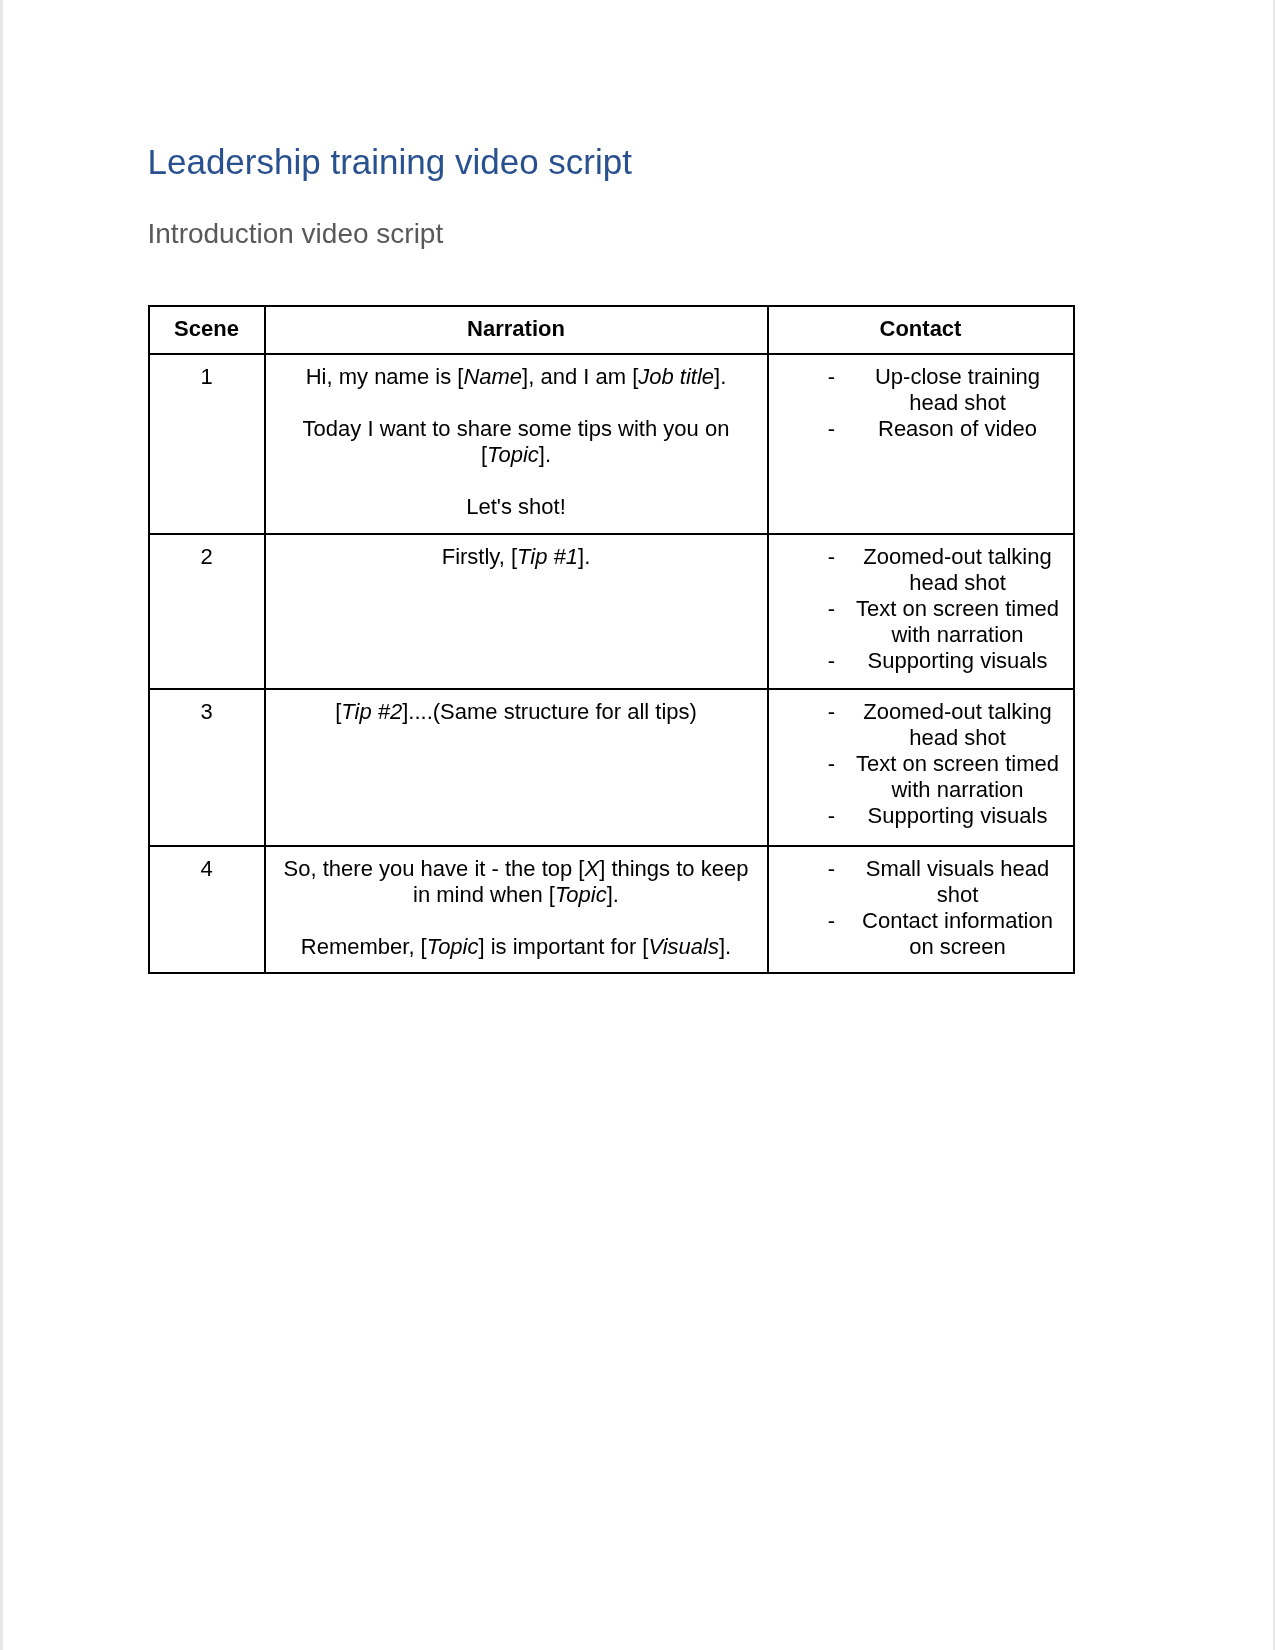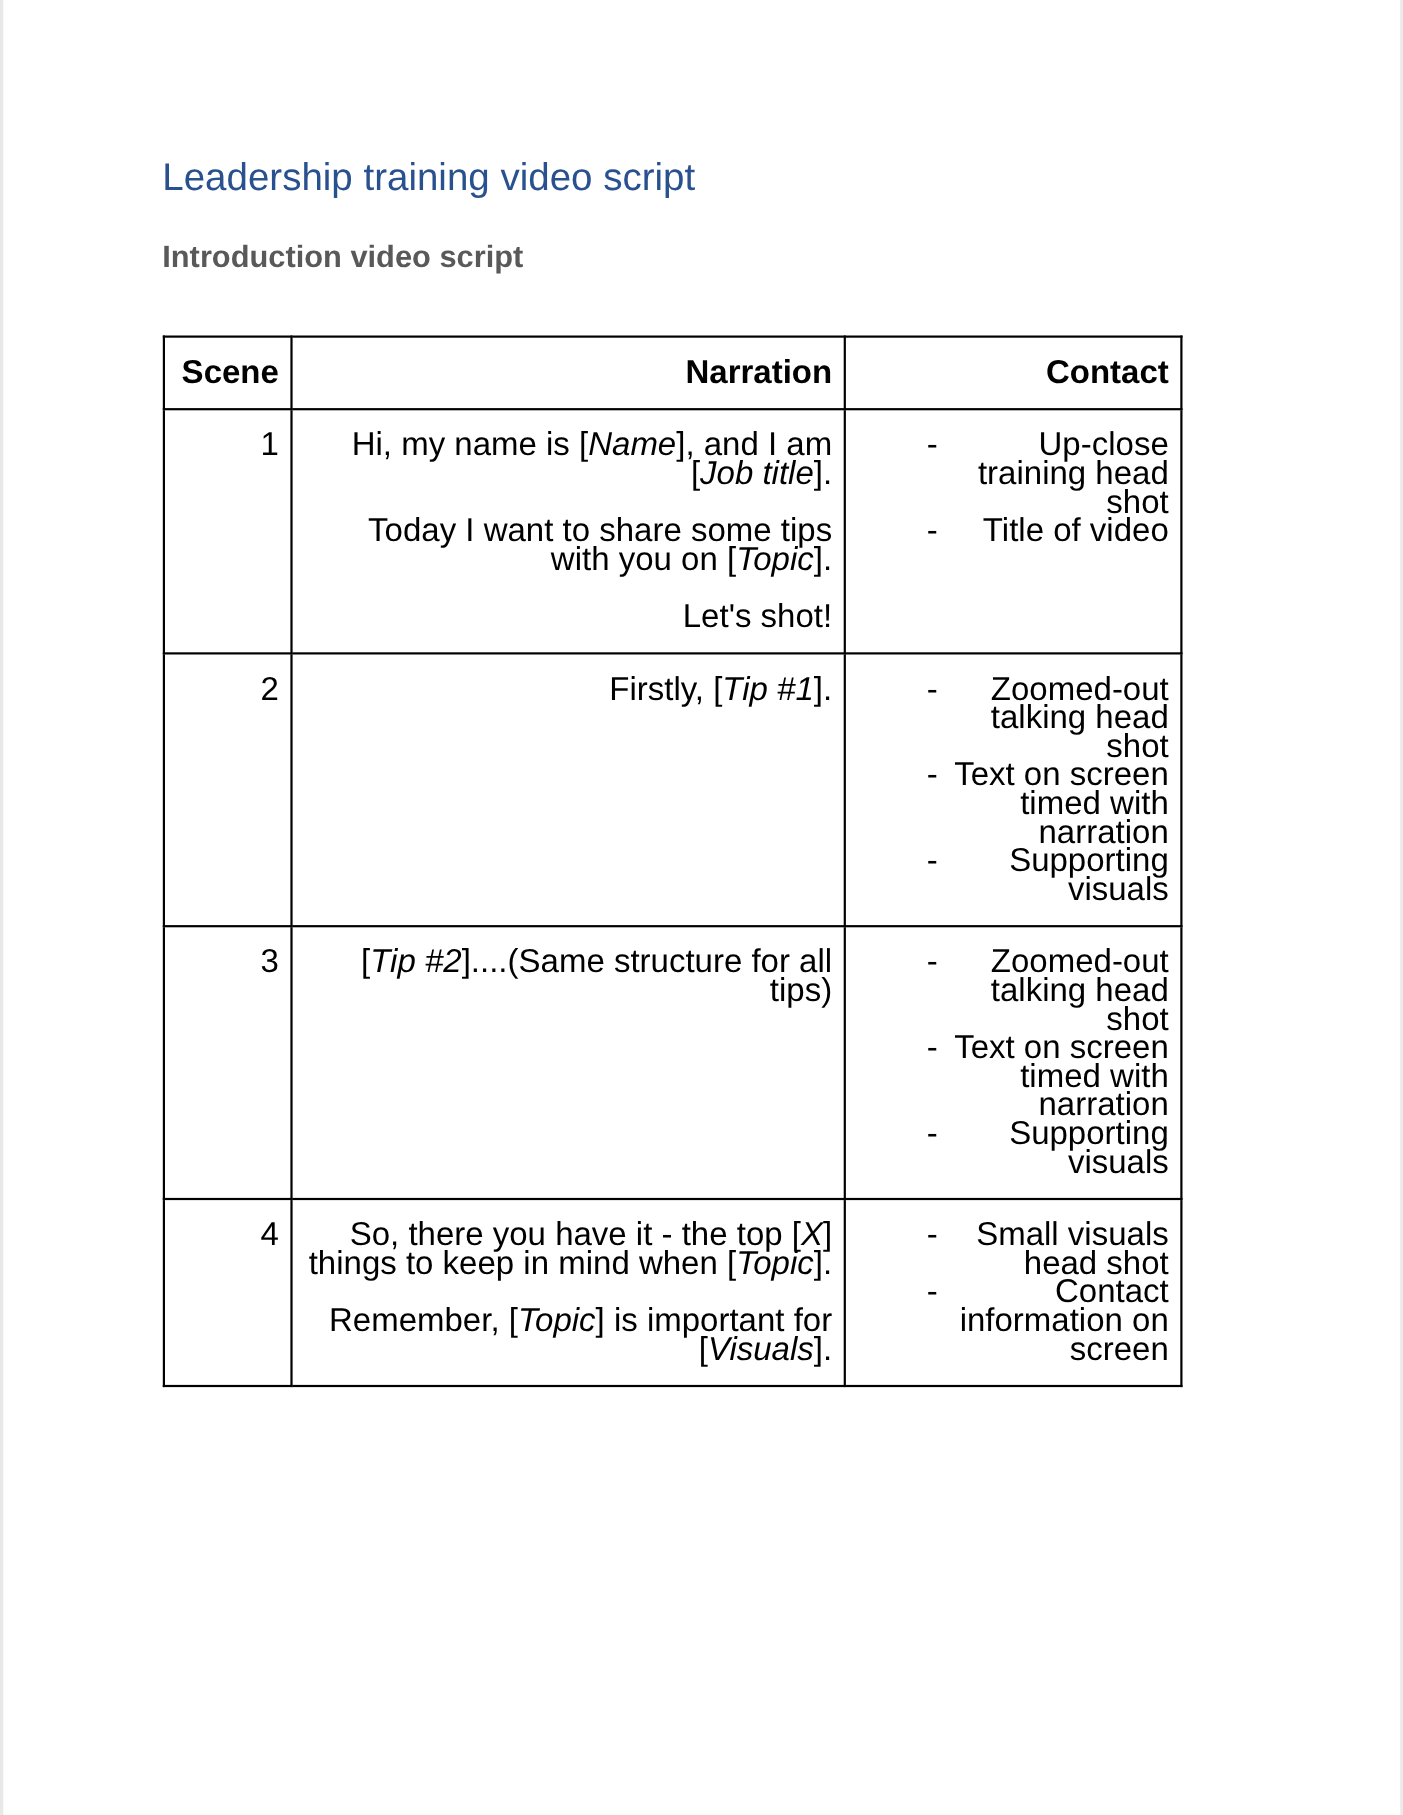--- a/index.html
+++ b/index.html
@@ -23,40 +23,40 @@
   }
   .doc-title {
     font-size: 35px;
     font-weight: 400;
     line-height: 1.2;
     color: var(--title-color);
     margin: 0 0 34px 0;
   }
   .doc-subtitle {
     font-size: 28px;
-    font-weight: 700;
+    font-weight: 400;
     line-height: 1.2;
     color: var(--subtitle-color);
     margin: 0 0 54px 0;
   }
   table.script-table {
     border-collapse: collapse;
     width: 925px;
     table-layout: fixed;
   }
   .col-scene     { width: 116px; }
   .col-narration { width: 503px; }
   .col-visuals   { width: 306px; }
   .script-table th,
   .script-table td {
     border: 2px solid var(--border-color);
     vertical-align: top;
-    text-align: right;
-    padding: 19px 10px;
-    font-size: 30px;
+    text-align: center;
+    padding: 9px 10px;
+    font-size: 22px;
     line-height: 26px;
     color: var(--body-color);
     overflow: hidden;
   }
   .script-table th {
     font-weight: 700;
     height: 48px;
   }
   tbody tr:nth-child(1) td { height: 180px; }
   tbody tr:nth-child(2) td { height: 155px; }
@@ -100,21 +100,21 @@
             <p class="para">Today I want to share some tips with you on [<i>Topic</i>].</p>
             <p class="para">Let's shot!</p>
           </td>
           <td>
             <div class="bullet">
               <span class="dash">-</span>
               <span class="bullet-text">Up-close training head shot</span>
             </div>
             <div class="bullet">
               <span class="dash">-</span>
-              <span class="bullet-text">Title of video</span>
+              <span class="bullet-text">Reason of video</span>
             </div>
           </td>
         </tr>
         <tr>
           <td>2</td>
           <td>
             <p class="para">Firstly, [<i>Tip #1</i>].</p>
           </td>
           <td>
             <div class="bullet">

